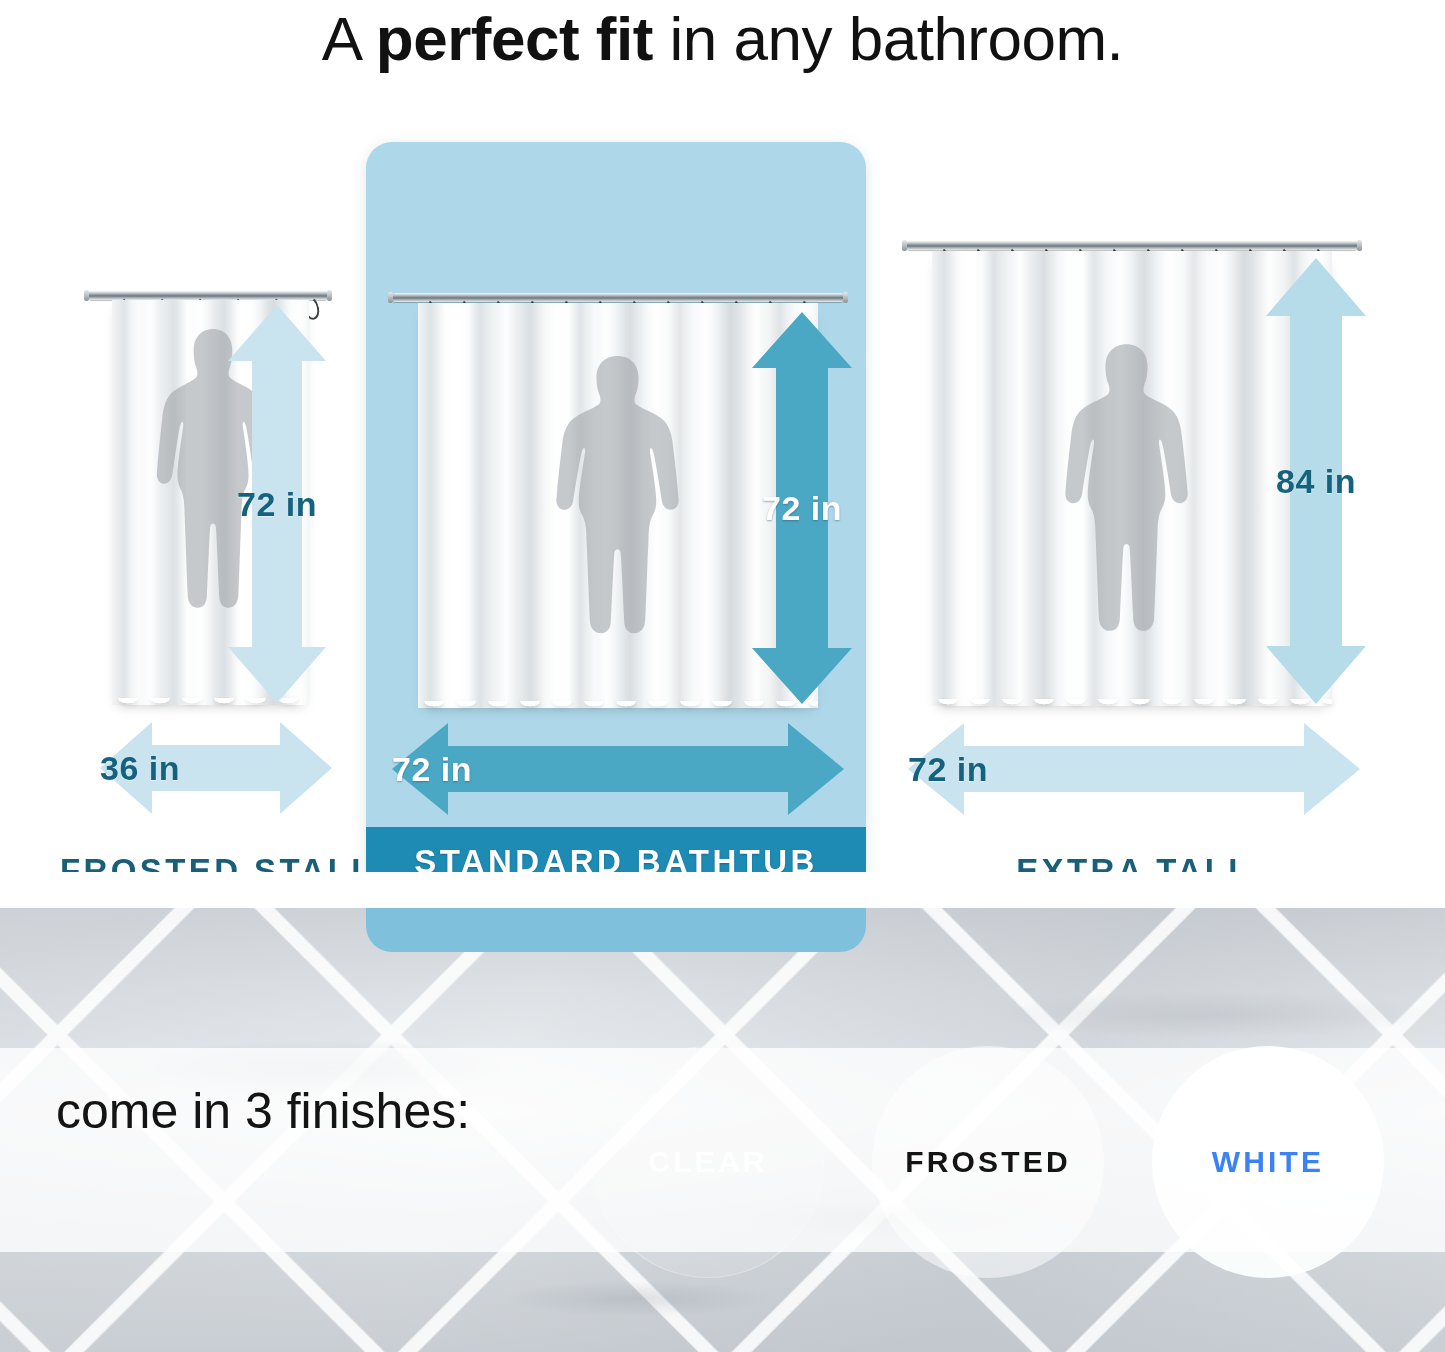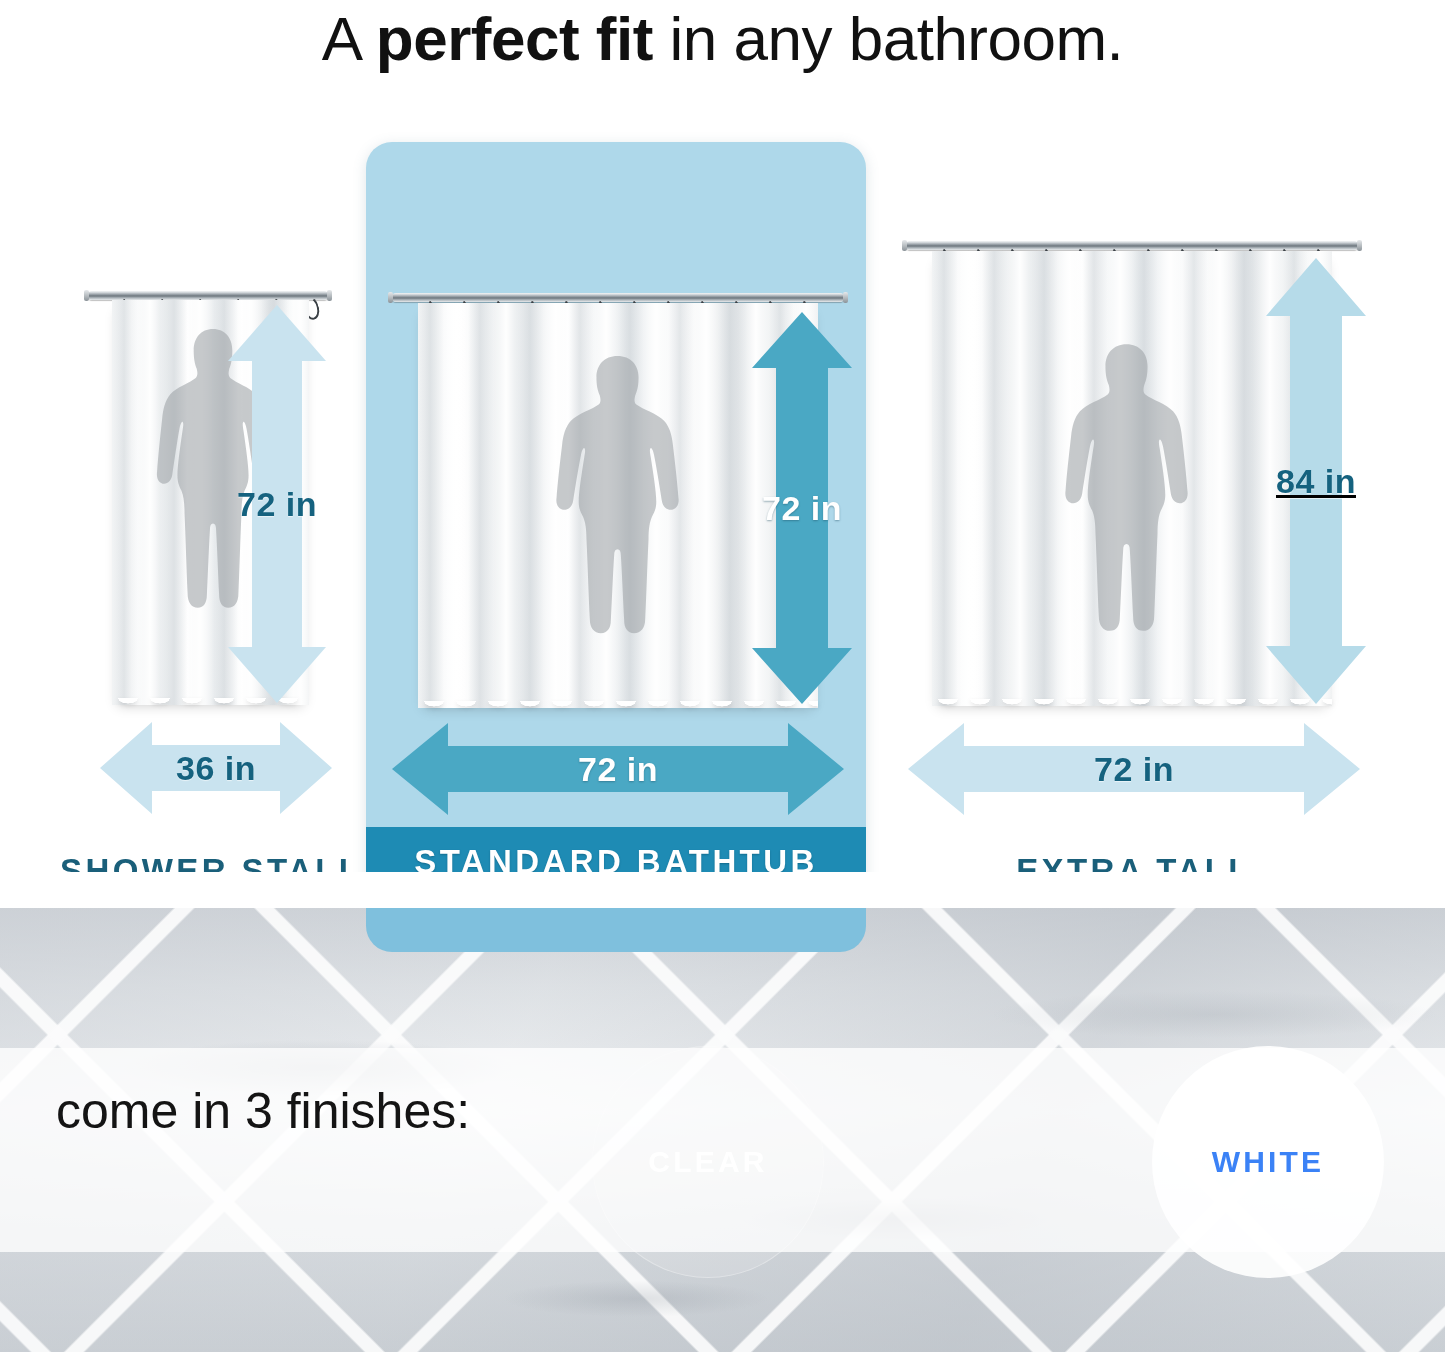--- a/index.html
+++ b/index.html
@@ -135,21 +135,20 @@
     font-weight: 700;
     letter-spacing: 0.5px;
     white-space: nowrap;
   }
 
   
   .h-arrow {
     position: absolute;
     display: flex;
     align-items: center;
-    justify-content: center;
   }
   .h-arrow svg { position: absolute; left:0; top:0; width: 100%; height: 100%; }
   .h-arrow .lbl {
     position: relative;
     font-size: 34px;
     font-weight: 700;
     letter-spacing: 0.5px;
     white-space: nowrap;
   }
 
@@ -296,21 +295,21 @@
         <span class="lbl lbl-dark">72 in</span>
       </div>
 
       <div class="h-arrow" style="left:100px; top:722px; width:232px; height:92px;">
         <svg viewBox="0 0 232 92" preserveAspectRatio="none">
           <polygon points="0,46 52,0 52,23 180,23 180,0 232,46 180,92 180,69 52,69 52,92" fill="#c9e3ef"></polygon>
         </svg>
         <span class="lbl lbl-dark">36 in</span>
       </div>
 
-      <div class="caption" style="left:60px; top:852px; width:300px;">SHOWER STALL</div>
+      <div class="caption" style="left:60px; top:852px; width:300px;">FROSTED STALL</div>
     </div>
 
     <div class="panel" id="panel-standard-bathtub">
 
       <div class="rod" style="left:392px; top:293px; width:452px;"></div>
       <div class="hooks" style="left:392px; top:299px; width:452px; height:20px;">
         <div class="hook" style="left:28px;"></div>
         <div class="hook" style="left:62px;"></div>
         <div class="hook" style="left:96px;"></div>
         <div class="hook" style="left:130px;"></div>
@@ -368,21 +367,21 @@
       </div>
 
       <div class="curtain" style="left:932px; top:251px; width:400px; height:455px;"></div>
 
       <div class="figure" style="left:1060px; top:340px; width:133px; height:362px;">
         <svg viewBox="0 0 120 346" preserveAspectRatio="none" aria-hidden="true">
           <path fill="#9a9fa3" d="M60 4c-12 0-19 9-19 21 0 8 1 13 3 18 1 4 1 7-1 9-6 5-19 9-25 16-5 6-7 14-8 24-2 18-4 38-5 52-1 7 2 12 7 12 4 0 7-3 8-9 2-14 5-34 7-45 1-5 2-7 3-7 1 1 1 3 0 9-2 14-5 34-5 44 0 7 2 11 4 15 2 5 3 12 3 22 1 22 2 57 3 79 0 9 4 14 10 14 6 0 9-5 9-13 1-20 2-48 3-64 0-4 1-6 3-6s3 2 3 6c1 16 2 44 3 64 0 8 3 13 9 13 6 0 10-5 10-14 1-22 2-57 3-79 0-10 1-17 3-22 2-4 4-8 4-15 0-10-3-30-5-44-1-6-1-8 0-9 1 0 2 2 3 7 2 11 5 31 7 45 1 6 4 9 8 9 5 0 8-5 7-12-1-14-3-34-5-52-1-10-3-18-8-24-6-7-19-11-25-16-2-2-2-5-1-9 2-5 3-10 3-18 0-12-7-21-19-21z"></path>
         </svg>
       </div>
 
-      <div class="v-arrow" style="left:1266px; top:258px; width:100px; height:446px;text-decoration:underline;">
+      <div class="v-arrow" style="left:1266px; top:258px; width:100px; height:446px;">
         <svg viewBox="0 0 100 446" preserveAspectRatio="none">
           <polygon points="50,0 100,58 76,58 76,388 100,388 50,446 0,388 24,388 24,58 0,58" fill="#b6dbe9"></polygon>
         </svg>
         <span class="lbl lbl-dark">84 in</span>
       </div>
 
       <div class="h-arrow" style="left:908px; top:723px; width:452px; height:92px;">
         <svg viewBox="0 0 452 92" preserveAspectRatio="none">
           <polygon points="0,46 56,0 56,23 396,23 396,0 452,46 396,92 396,69 56,69 56,92" fill="#c9e3ef"></polygon>
         </svg>
@@ -404,17 +403,20 @@
 
   <div id="white-band"></div>
 
   <div id="finish-text">
     <div>come in 3 finishes:</div>
   </div>
 
   <div class="finish-circle" id="finish-clear">
     <span>CLEAR</span>
   </div>
+  <div class="finish-circle" id="finish-frosted">
+    <span>FROSTED</span>
+  </div>
   <div class="finish-circle" id="finish-white">
     <span>WHITE</span>
   </div>
 
 </div>
 
 </body></html>

